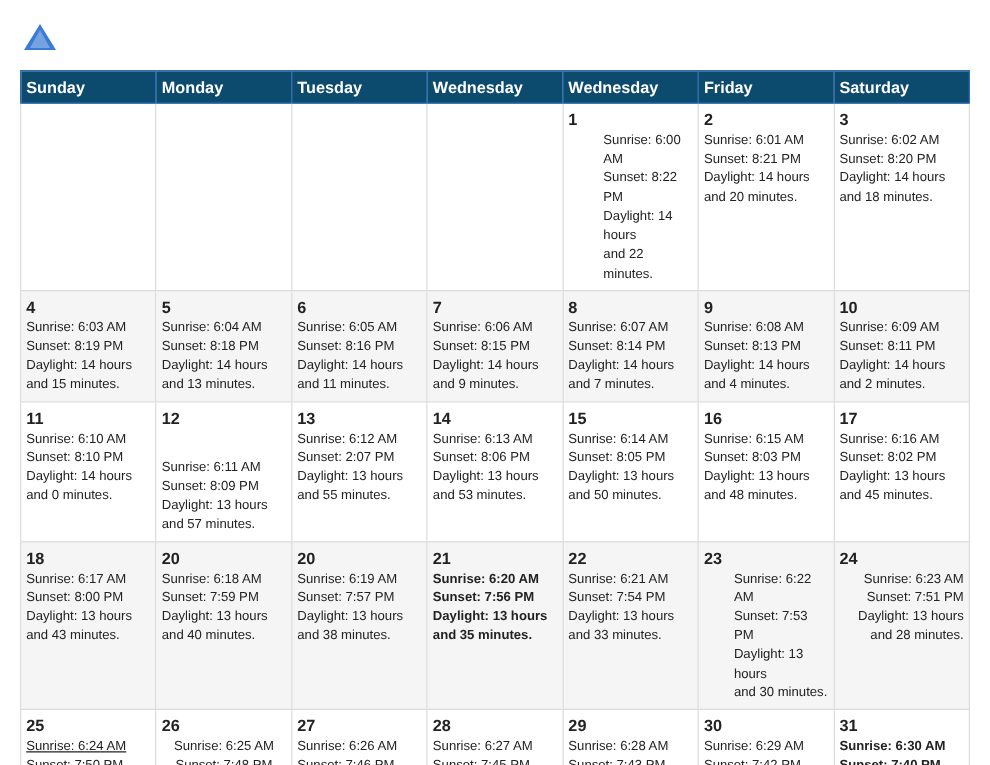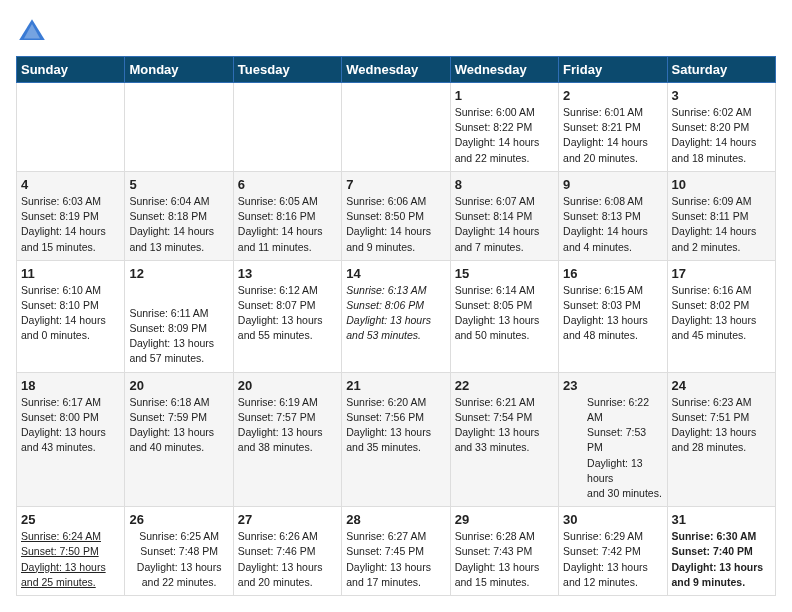--- a/index.html
+++ b/index.html
@@ -130,21 +130,21 @@
       </tr>
   </thead>
   <tbody id="calendar-body">
   <tr>
         <td class="empty-cell"></td>
         <td class="empty-cell"></td>
         <td class="empty-cell"></td>
         <td class="empty-cell"></td>
         <td>
           <span class="day-num">1</span>
-          <div class="day-info" style="white-space: pre-line;">Sunrise: 6:00 AM
+          <div class="day-info" style="white-space: pre-line; margin-left: 28px;">Sunrise: 6:00 AM
 Sunset: 8:22 PM
 Daylight: 14 hours
 and 22 minutes.</div>
         </td>
         <td>
           <span class="day-num">2</span>
           <div class="day-info" style="white-space: pre-line;">Sunrise: 6:01 AM
 Sunset: 8:21 PM
 Daylight: 14 hours
 and 20 minutes.</div>
@@ -175,21 +175,21 @@
         <td>
           <span class="day-num">6</span>
           <div class="day-info" style="white-space: pre-line;">Sunrise: 6:05 AM
 Sunset: 8:16 PM
 Daylight: 14 hours
 and 11 minutes.</div>
         </td>
         <td>
           <span class="day-num">7</span>
           <div class="day-info" style="white-space: pre-line;">Sunrise: 6:06 AM
-Sunset: 8:50 PM
+Sunset: 8:15 PM
 Daylight: 14 hours
 and 9 minutes.</div>
         </td>
         <td>
           <span class="day-num">8</span>
           <div class="day-info" style="white-space: pre-line;">Sunrise: 6:07 AM
 Sunset: 8:14 PM
 Daylight: 14 hours
 and 7 minutes.</div>
         </td>
@@ -219,27 +219,27 @@
         <td>
           <span class="day-num">12</span>
           <div class="day-info" style="white-space: pre-line; margin-top: 25px;">Sunrise: 6:11 AM
 Sunset: 8:09 PM
 Daylight: 13 hours
 and 57 minutes.</div>
         </td>
         <td>
           <span class="day-num">13</span>
           <div class="day-info" style="white-space: pre-line;">Sunrise: 6:12 AM
-Sunset: 8:07 PM
+Sunset: 2:07 PM
 Daylight: 13 hours
 and 55 minutes.</div>
         </td>
         <td>
           <span class="day-num">14</span>
-          <div class="day-info" style="white-space: pre-line; font-style: italic;">Sunrise: 6:13 AM
+          <div class="day-info" style="white-space: pre-line;">Sunrise: 6:13 AM
 Sunset: 8:06 PM
 Daylight: 13 hours
 and 53 minutes.</div>
         </td>
         <td>
           <span class="day-num">15</span>
           <div class="day-info" style="white-space: pre-line;">Sunrise: 6:14 AM
 Sunset: 8:05 PM
 Daylight: 13 hours
 and 50 minutes.</div>
@@ -276,42 +276,42 @@
         </td>
         <td>
           <span class="day-num">20</span>
           <div class="day-info" style="white-space: pre-line;">Sunrise: 6:19 AM
 Sunset: 7:57 PM
 Daylight: 13 hours
 and 38 minutes.</div>
         </td>
         <td>
           <span class="day-num">21</span>
-          <div class="day-info" style="white-space: pre-line;">Sunrise: 6:20 AM
+          <div class="day-info" style="white-space: pre-line; font-weight: bold;">Sunrise: 6:20 AM
 Sunset: 7:56 PM
 Daylight: 13 hours
 and 35 minutes.</div>
         </td>
         <td>
           <span class="day-num">22</span>
           <div class="day-info" style="white-space: pre-line;">Sunrise: 6:21 AM
 Sunset: 7:54 PM
 Daylight: 13 hours
 and 33 minutes.</div>
         </td>
         <td>
           <span class="day-num">23</span>
           <div class="day-info" style="white-space: pre-line; margin-left: 24px;">Sunrise: 6:22 AM
 Sunset: 7:53 PM
 Daylight: 13 hours
 and 30 minutes.</div>
         </td>
         <td>
           <span class="day-num">24</span>
-          <div class="day-info" style="white-space: pre-line;">Sunrise: 6:23 AM
+          <div class="day-info" style="white-space: pre-line; text-align: right;">Sunrise: 6:23 AM
 Sunset: 7:51 PM
 Daylight: 13 hours
 and 28 minutes.</div>
         </td>
       </tr>
       <tr>
         <td>
           <span class="day-num">25</span>
           <div class="day-info" style="white-space: pre-line; text-decoration: underline;">Sunrise: 6:24 AM
 Sunset: 7:50 PM

